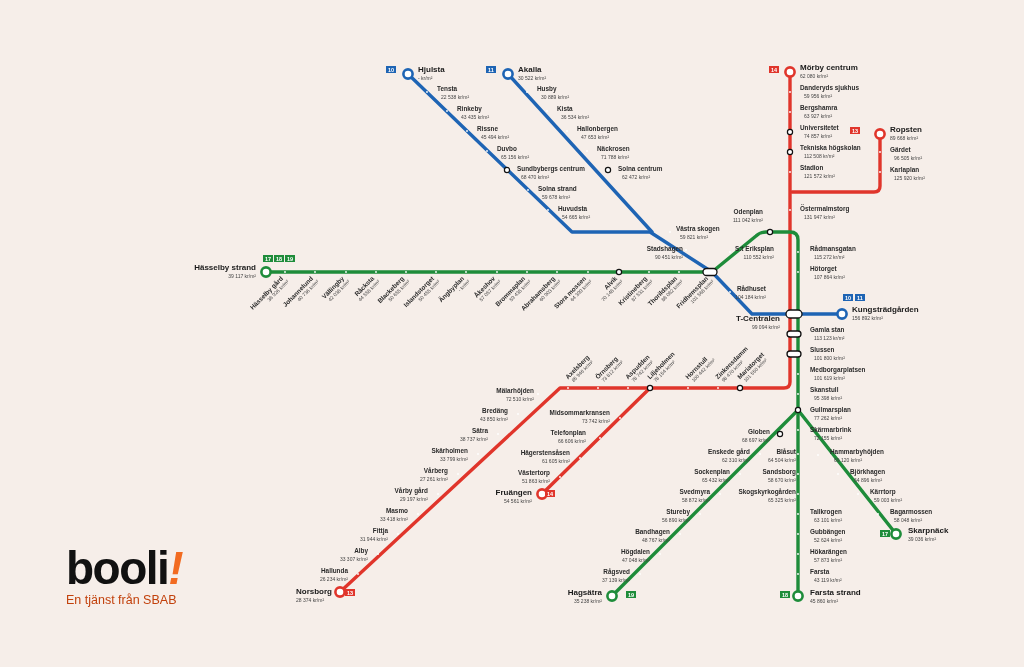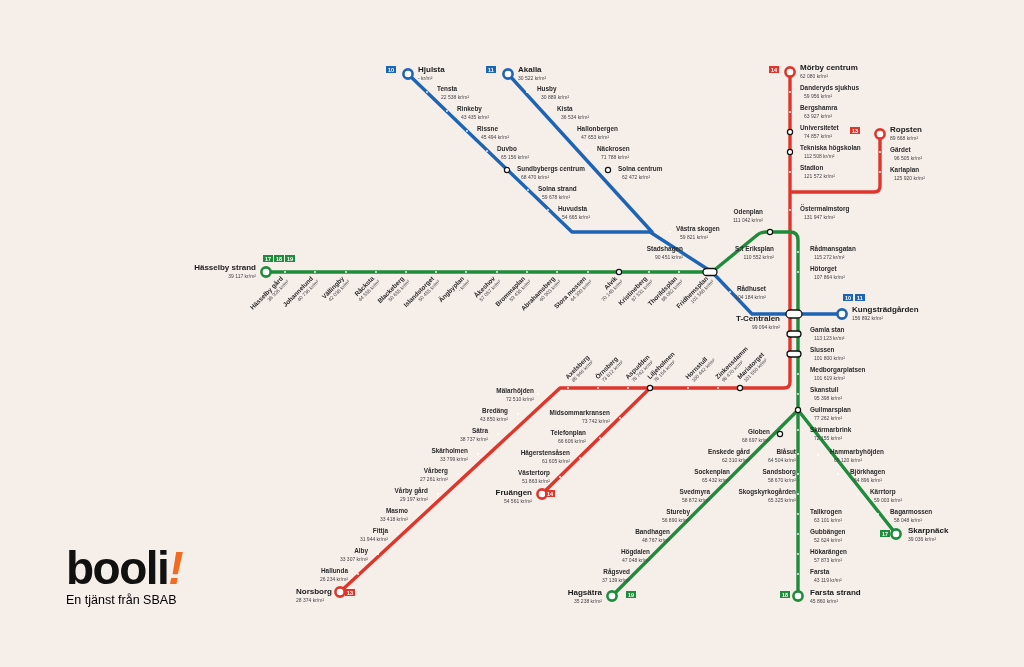--- a/index.html
+++ b/index.html
@@ -5,21 +5,21 @@
   html,body{margin:0;padding:0;}
   body{width:1024px;height:667px;background:#f6eee9;overflow:hidden;position:relative;font-family:"Liberation Sans",sans-serif;}
   #map{position:absolute;left:0;top:0;width:1024px;height:667px;}
   .sn{font-family:"Liberation Sans",sans-serif;font-size:6.4px;font-weight:bold;fill:#2a2a2a;}
   .sn.term{font-size:8px;fill:#1a1a1a;}
   .sv{font-family:"Liberation Sans",sans-serif;font-size:5px;fill:#444;}
   .badge-t{font-family:"Liberation Sans",sans-serif;font-size:5.5px;fill:#fff;font-weight:bold;}
   .logo{position:absolute;left:66px;top:545px;}
   .logo-word{font-family:"Liberation Sans",sans-serif;font-size:46px;font-weight:bold;color:#111;letter-spacing:-1.5px;line-height:46px;text-align:center;}
   .logo-bang{color:#f26b21;font-style:italic;}
-  .logo-tag{font-family:"Liberation Sans",sans-serif;font-size:12.5px;color:#000000;margin-top:2px;}
+  .logo-tag{font-family:"Liberation Sans",sans-serif;font-size:12.5px;color:#c2410c;margin-top:2px;}
 </style>
 </head>
 <body>
 
 <svg id="map" viewBox="0 0 1024 667" xmlns="http://www.w3.org/2000/svg">
   <g id="lines-layer">
       <path d="M408,74 L572,232 L650,232 L712,272 L752,314 L842,314" fill="none" stroke="#1e64b4" stroke-width="3.4" stroke-linejoin="round" stroke-linecap="round"></path>
       <path d="M508,74 L652,232" fill="none" stroke="#1e64b4" stroke-width="3.4" stroke-linejoin="round" stroke-linecap="round"></path>
       <path d="M790,72 L790,382 Q790,388 784,388 L560,388 L340,592" fill="none" stroke="#e0352b" stroke-width="3.4" stroke-linejoin="round" stroke-linecap="round"></path>
       <path d="M880,134 L880,186 Q880,192 874,192 L792,192" fill="none" stroke="#e0352b" stroke-width="3.4" stroke-linejoin="round" stroke-linecap="round"></path>

